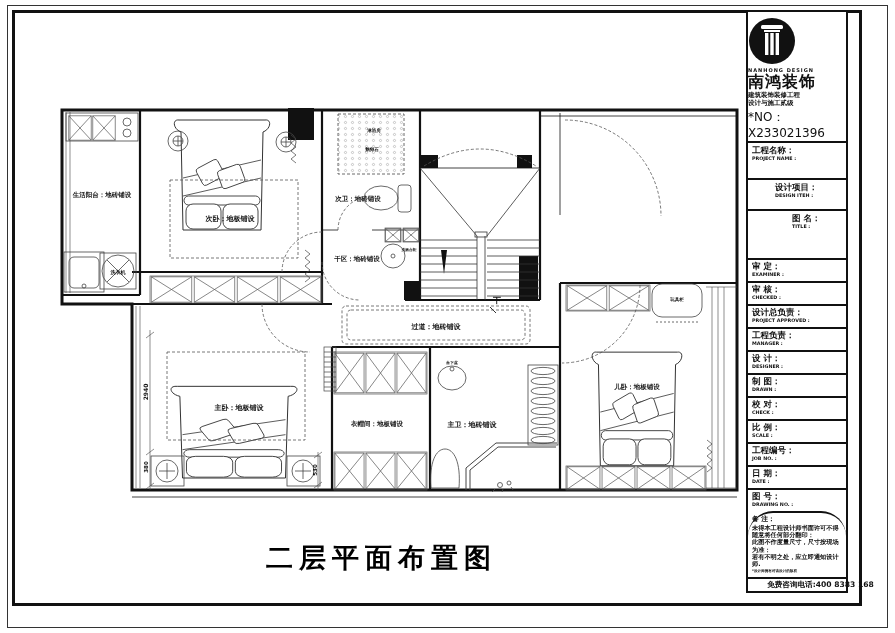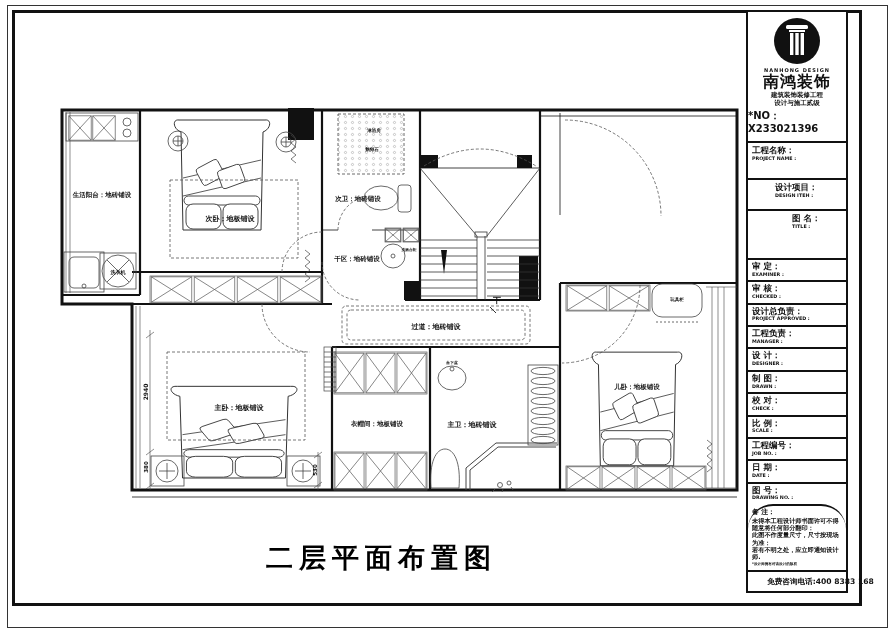--- a/index.html
+++ b/index.html
@@ -6,36 +6,36 @@
   .sheet{position:relative;width:895px;height:633px;background:#fff;overflow:hidden;
          font-family:"DejaVu Sans","Liberation Sans",sans-serif;color:#111;}
   .border-thin{position:absolute;left:7px;top:5px;width:879px;height:621px;border:1px solid #333;}
   .border-thick{position:absolute;left:12px;top:10px;width:844px;height:590px;border:3px solid #111;}
   svg text{font-family:"DejaVu Sans","Liberation Sans",sans-serif;}
   .lbl{font-weight:bold;fill:#111;}
   .plan-title{position:absolute;left:266px;top:540px;font-size:27px;font-weight:bold;letter-spacing:6px;color:#000000;}
   
   .tb{position:absolute;left:746px;top:10px;width:102px;height:583px;border:2px solid #111;
       box-sizing:border-box;display:flex;flex-direction:column;background:#fff;}
-  .tb-brand{height:124px;display:flex;flex-direction:column;align-items:center;justify-content:flex-start;padding-top:5px;}
+  .tb-brand{height:124px;display:flex;flex-direction:column;justify-content:flex-start;padding-top:5px;}
   .tb-brand .logo-en{font-size:5px;font-weight:bold;letter-spacing:1px;margin-top:2px;}
   .tb-brand .logo-cn{font-size:16px;font-weight:bold;letter-spacing:1px;line-height:1.1;}
   .tb-brand .sub{font-size:6.5px;font-weight:bold;line-height:1.25;}
-  .tb-brand .lic{font-size:10px;font-weight:bold;margin-top:2px;}
+  .tb-brand .lic{font-size:12px;font-weight:normal;margin-top:2px;}
   .tb-field{box-sizing:border-box;border-top:2px solid #111;padding:3px 4px 0 4px;}
   .tb-field.f0{height:37px;} .tb-field.f1{height:31px;padding-left:27px;} .tb-field.f2{height:49px;padding-left:44px;}
   .tb-rows{flex:1;display:flex;flex-direction:column;}
   .tb-row{flex:1;box-sizing:border-box;border-top:2px solid #111;padding:2px 4px 0 4px;overflow:hidden;}
   .cn{font-size:8.5px;font-weight:bold;line-height:1.15;white-space:nowrap;}
   .en{font-size:4.8px;font-weight:bold;line-height:1.2;white-space:nowrap;}
   .tb-notes{height:66px;box-sizing:border-box;border-top:2px solid #111;padding:3px 4px 0 4px;border-radius:25px;}
   .tb-notes .nt{font-size:6.8px;font-weight:bold;line-height:1.15;}
   .tb-notes .nl{font-size:6.2px;font-weight:bold;line-height:1.18;white-space:nowrap;}
   .tb-notes .fp{font-size:3.6px;font-weight:bold;margin-top:1px;white-space:nowrap;}
-  .tb-phone{height:21px;box-sizing:border-box;border-top:2px solid #111;display:flex;align-items:center;justify-content:center;
+  .tb-phone{height:14px;box-sizing:border-box;border-top:2px solid #111;display:flex;align-items:center;justify-content:center;
             font-size:7.6px;font-weight:bold;white-space:nowrap;padding-left:47px;}
 </style>
 </head>
 <body>
 
 <div class="sheet">
   <div class="border-thin"></div>
   <div class="border-thick"></div>
 
   <svg viewBox="0 0 895 633" width="895" height="633" style="position:absolute;left:0;top:0" xmlns="http://www.w3.org/2000/svg" xmlns:xlink="http://www.w3.org/1999/xlink">

